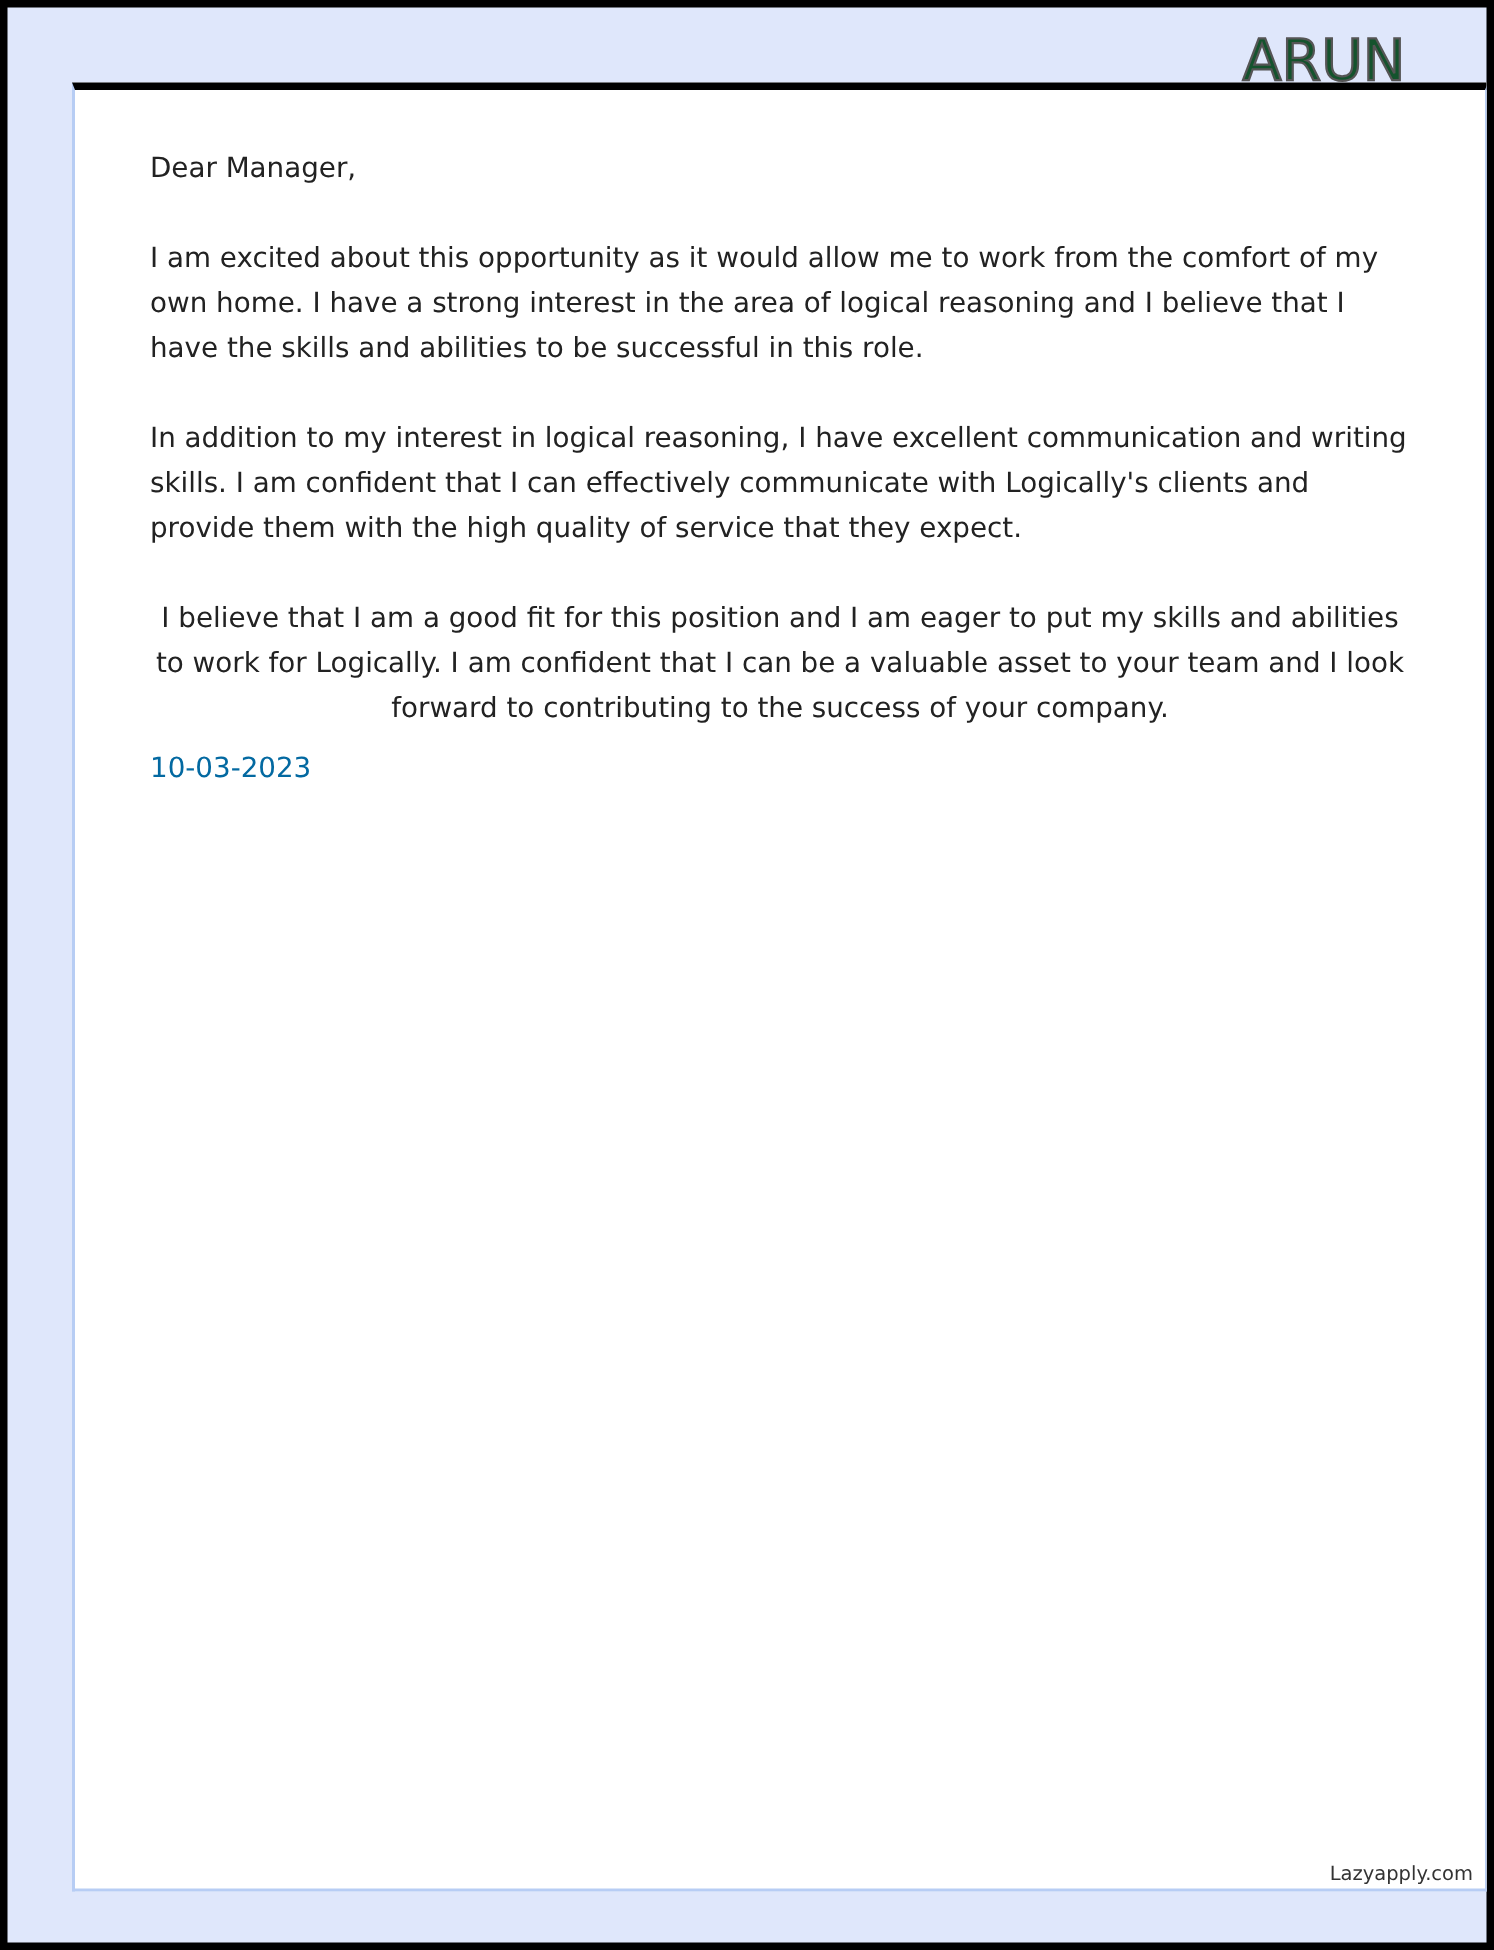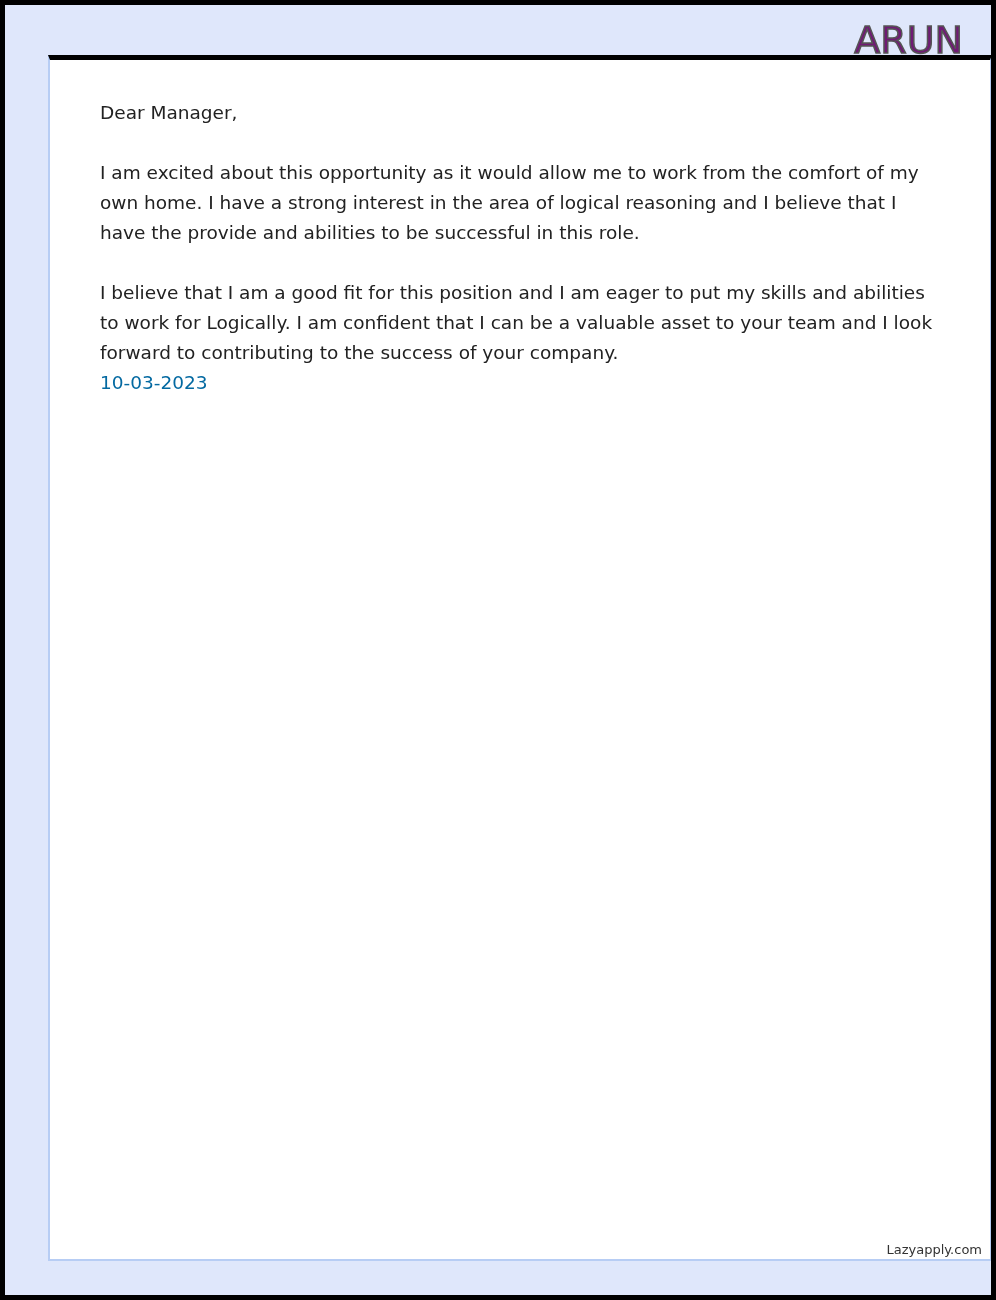--- a/index.html
+++ b/index.html
@@ -7,59 +7,60 @@
       width: 996px; height: 1300px;
       box-sizing: border-box;
       border: 5px solid #000;
       background: #dfe7fb;
       position: relative;
       overflow: hidden;
       font-family: "DejaVu Sans", sans-serif;
     }
     .brand {
       position: absolute;
-      right: 28px; top: 12px;
+      right: 54px; top: 12px;
       font-family: "DejaVu Sans", sans-serif;
       font-size: 38px;
       font-weight: normal;
-      color: #701a75;
+      color: #14532d;
       -webkit-text-stroke: 1.5px #555;
       letter-spacing: 0px;
       line-height: 46px;
     }
     .card {
       position: absolute;
       left: 43px; top: 50px;
       width: 944px; height: 1206px;
       box-sizing: border-box;
       background: #fff;
       border: 2px solid #b7cdf4;
       border-top: 5px solid #000;
     }
     .content {
       padding: 38px 50px 0 50px;
       font-size: 18.5px;
       line-height: 30px;
       color: #222;
     }
     .content p { margin: 0 0 30px 0; }
-    .content p.last { margin-bottom: 0; }
+    .content p.last { margin-bottom: 10px; text-align: center; }
     .date { color: #0369a1; font-size: 18.5px; line-height: 30px; }
     .footer {
       position: absolute;
       right: 8px; bottom: 2px;
       font-size: 13px; color: #333; text-align: right;
     }
   </style>
 </head>
 <body>
 
 <div class="brand">ARUN</div>
 
 <div class="card">
   <div class="content">
     <p>Dear Manager,</p>
-    <p>I am excited about this opportunity as it would allow me to work from the comfort of my own home. I have a strong interest in the area of logical reasoning and I believe that I have the provide and abilities to be successful in this role.</p>
+    <p>I am excited about this opportunity as it would allow me to work from the comfort of my own home. I have a strong interest in the area of logical reasoning and I believe that I have the skills and abilities to be successful in this role.</p>
+    <p>In addition to my interest in logical reasoning, I have excellent communication and writing skills. I am confident that I can effectively communicate with Logically's clients and provide them with the high quality of service that they expect.</p>
     <p class="last">I believe that I am a good fit for this position and I am eager to put my skills and abilities to work for Logically. I am confident that I can be a valuable asset to your team and I look forward to contributing to the success of your company.</p>
     <div class="date">10-03-2023</div>
   </div>
   <div class="footer">Lazyapply.com</div>
 </div>
 
 </body></html>

